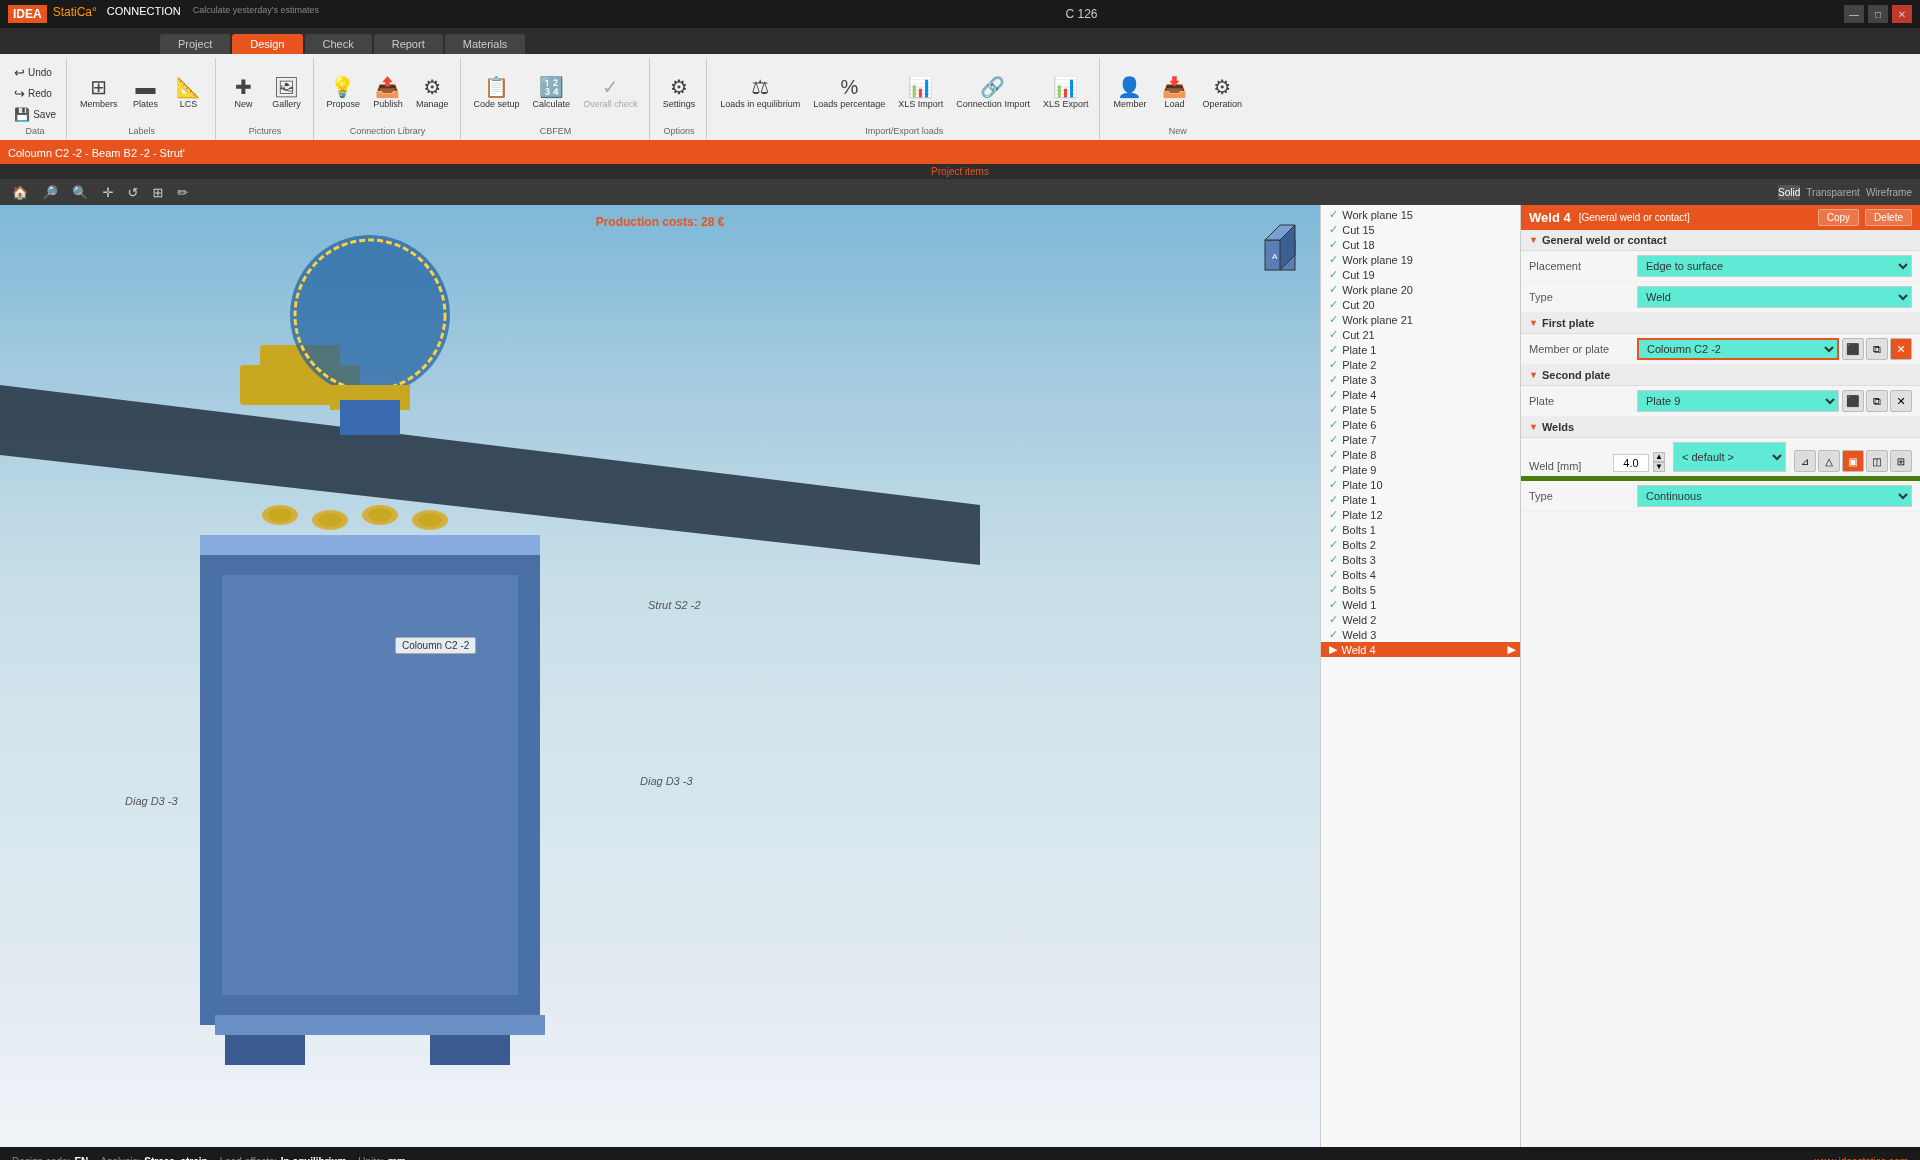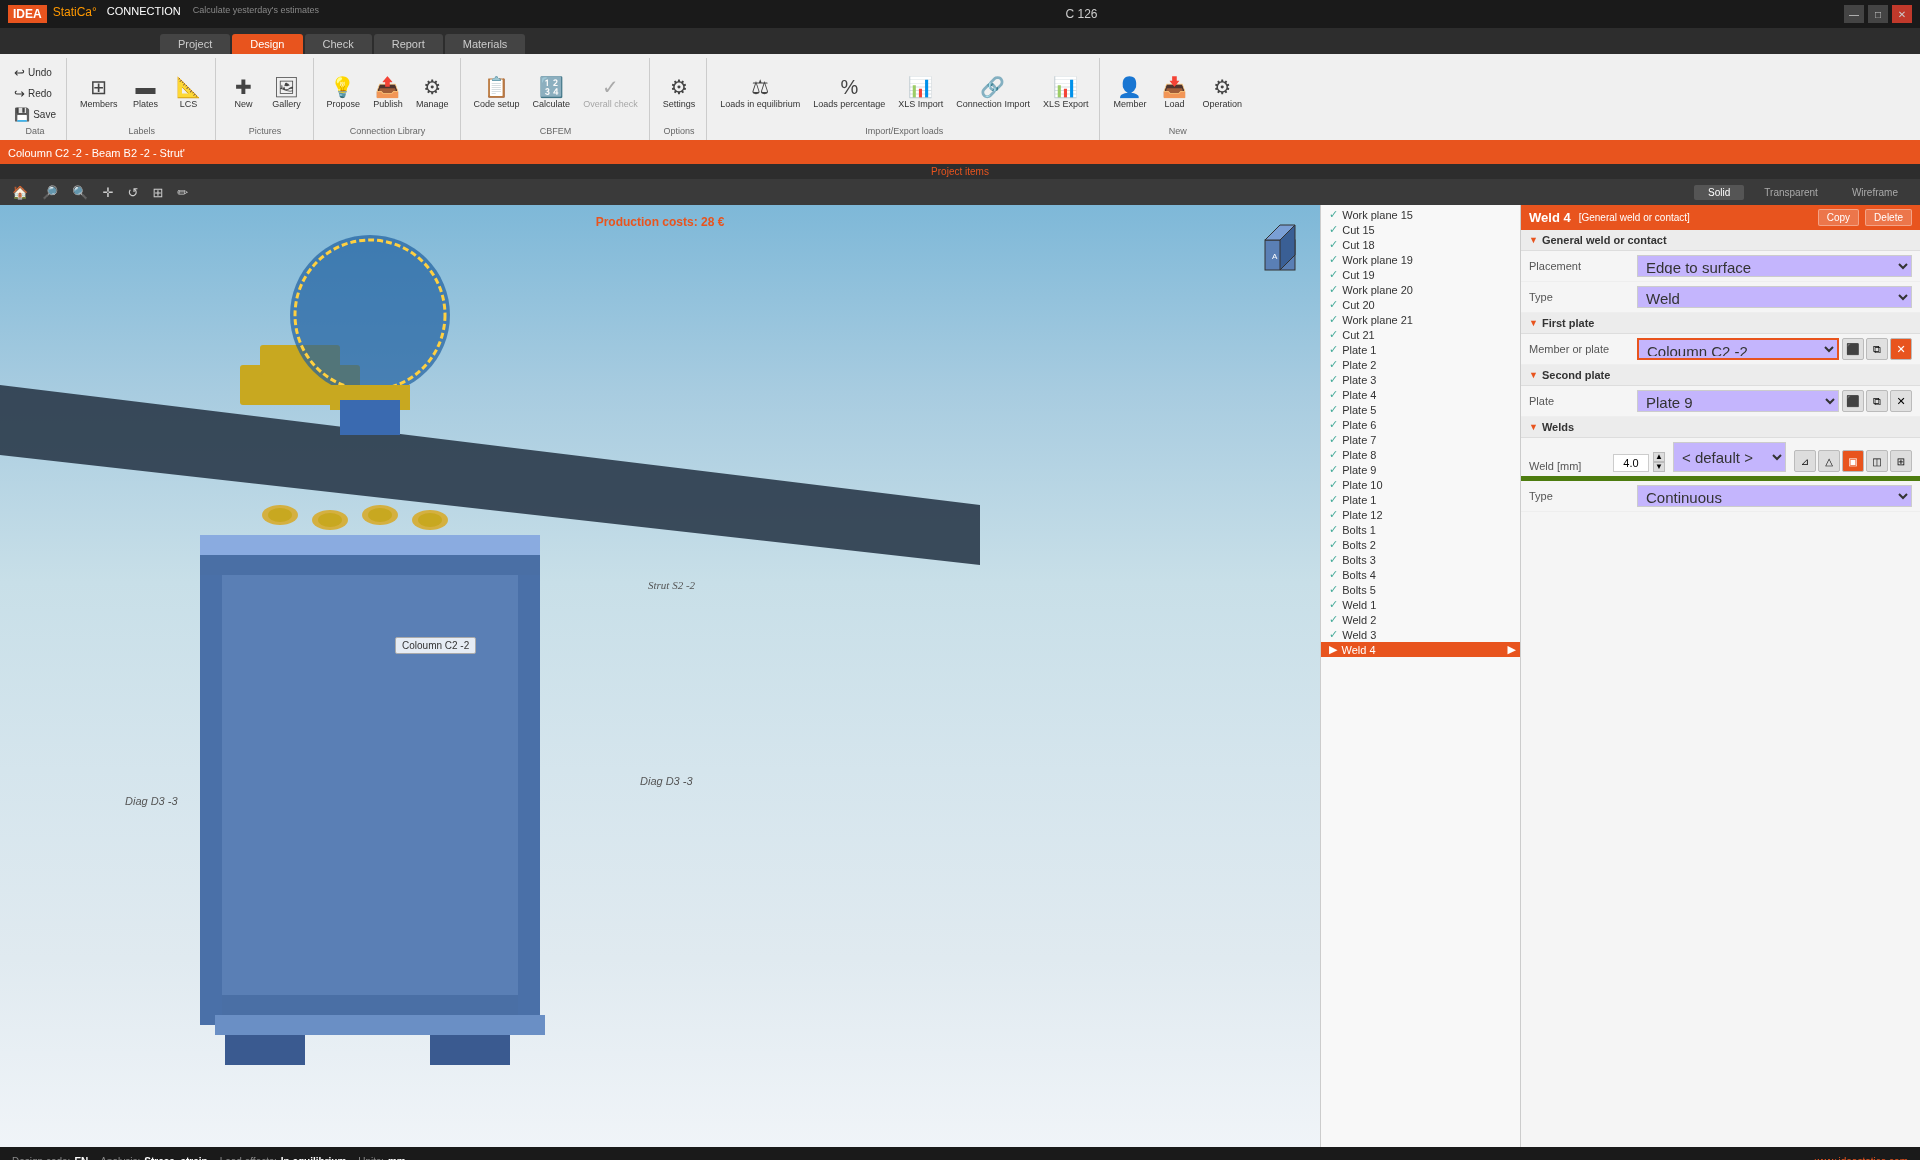--- a/index.html
+++ b/index.html
@@ -244,24 +244,24 @@
       width: 100px;
       font-size: 11px;
       color: #555;
       flex-shrink: 0;
     }
     .prop-value {
       flex: 1;
     }
     .prop-select {
       width: 100%;
-      background: #c4b5fd;
+      background: #5eead4;
       border: 1px solid #ccc;
       padding: 2px 4px;
-      font-size: 15px;
+      font-size: 11px;
       color: #333;
       cursor: pointer;
       height: 22px;
     }
     .prop-select-highlight {
       border: 2px solid #e8541e !important;
     }
 
     
     .weld-row {
@@ -307,21 +307,21 @@
     .view-btn {
       color: #ccc;
       cursor: pointer;
       font-size: 13px;
       padding: 2px 4px;
       border-radius: 2px;
     }
     .view-mode-btn {
       color: #aaa;
       cursor: pointer;
-      padding: 2px 14px;
+      padding: 2px 0;
       font-size: 10px;
       border-radius: 2px;
     }
     .view-mode-btn.active { color: white; background: #555; }
 
     
     #right-tree::-webkit-scrollbar { width: 8px; }
     #right-tree::-webkit-scrollbar-track { background: #f0f0f0; }
     #right-tree::-webkit-scrollbar-thumb { background: #bbb; border-radius: 4px; }
 
@@ -579,21 +579,21 @@
 
       <rect x="200" y="330" width="340" height="20" fill="#8aabe0"></rect>
     </svg>
 
     <div class="prod-cost" style="top:10px; left:50%; transform:translateX(-50%); font-size:12px;">
       <span>Production costs:</span>
       <span>28 €</span>
     </div>
 
     <div class="scene-label" style="left:395px; top:432px;">Coloumn C2 -2</div>
-    <div class="scene-text" style="left:648px; top:374px;font-family:Liberation Serif, serif;">Strut S2 -2</div>
+    <div class="scene-text" style="left:648px; top:394px;">Strut S2 -2</div>
     <div class="scene-text" style="left:125px; top:590px;">Diag D3 -3</div>
     <div class="scene-text" style="left:640px; top:570px;">Diag D3 -3</div>
 
     <div style="position:absolute;top:10px;right:10px;width:60px;height:60px;">
       <svg width="60" height="60">
         <rect x="15" y="25" width="30" height="30" fill="#5a7fb5" stroke="#333" stroke-width="1"></rect>
         <polygon points="15,25 30,10 45,10 45,10 30,25" fill="#7a9fd5" stroke="#333" stroke-width="1"></polygon>
         <polygon points="45,10 45,40 30,55 30,25" fill="#3a5f95" stroke="#333" stroke-width="1"></polygon>
         <text x="22" y="44" font-size="8" fill="white">A</text>
       </svg>

